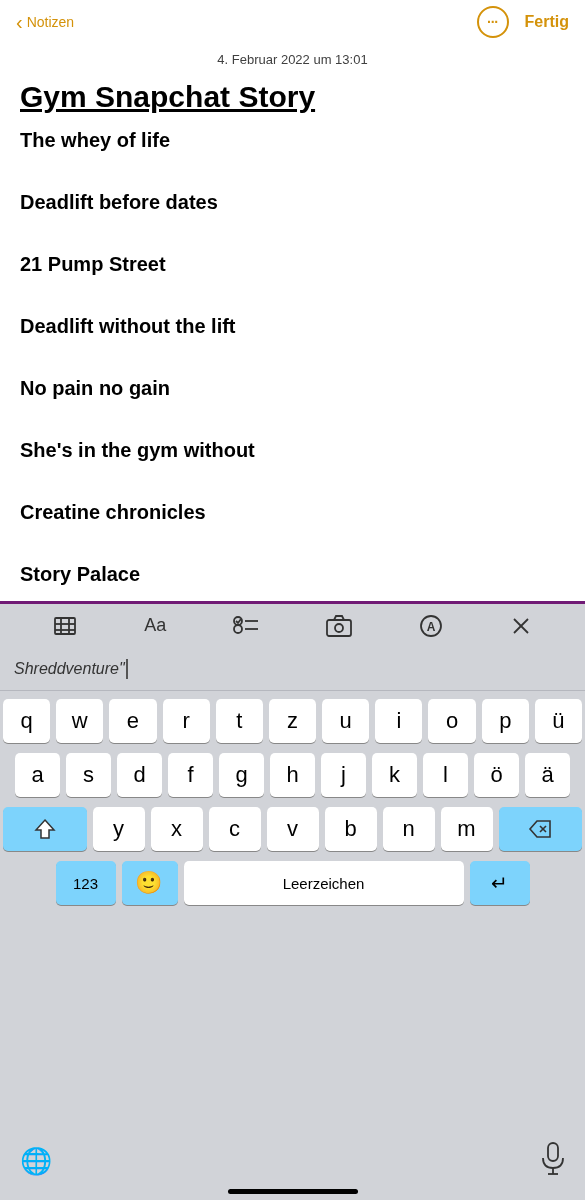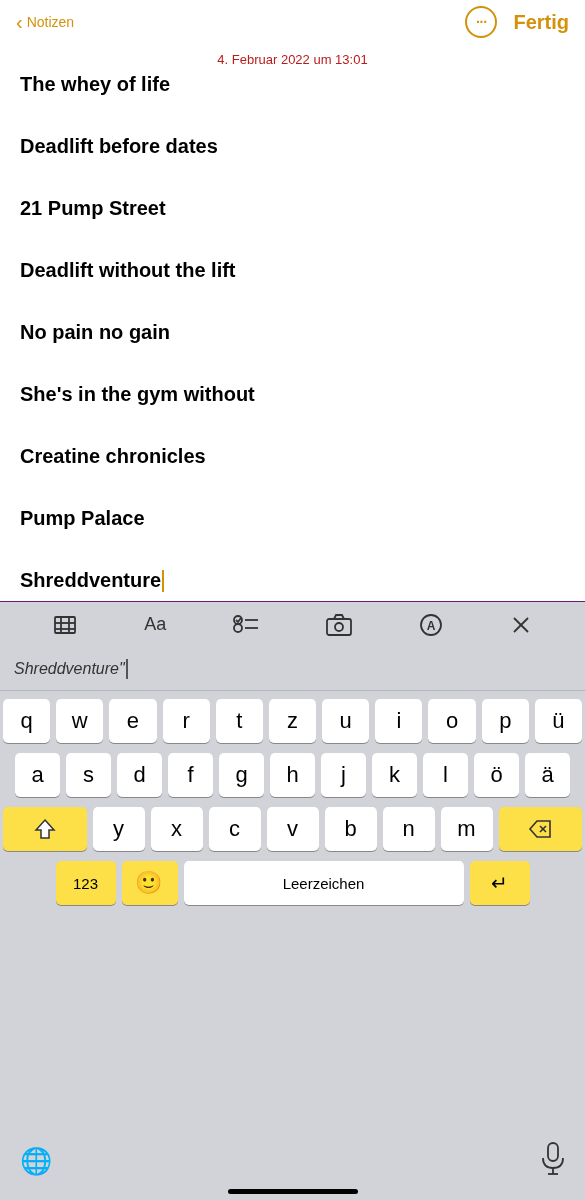--- a/index.html
+++ b/index.html
@@ -65,36 +65,36 @@
     .nav-more-dots {
       color: #d4920a;
       font-size: 14px;
       font-weight: 900;
       letter-spacing: -1px;
       line-height: 1;
     }
 
     .nav-done {
       color: #d4920a;
-      font-size: 20px;
+      font-size: 16px;
       font-weight: 600;
       cursor: pointer;
     }
 
     
     .note-area {
       background: #fff;
       padding: 8px 20px 0 20px;
     }
 
     .note-date {
       text-align: center;
-      color: #b91c1c;
+      color: #404040;
       font-size: 13px;
-      margin-bottom: 2px;
+      margin-bottom: 12px;
     }
 
     .note-title {
       font-size: 30px;
       font-weight: 800;
       color: #000;
       text-decoration: underline;
       line-height: 1.2;
       margin-bottom: 10px;
     }
@@ -131,21 +131,21 @@
       position: absolute;
       top: 601px;
       left: 0;
       right: 0;
       height: 46px;
       background: #d1d3d8;
       display: flex;
       align-items: center;
       justify-content: space-around;
       padding: 0 20px;
-      border-top: 1px solid #701a75;
+      border-top: 3px solid #701a75;
     }
 
     .toolbar-btn {
       display: flex;
       align-items: center;
       justify-content: center;
       cursor: pointer;
       padding: 6px;
     }
 
@@ -213,21 +213,21 @@
       color: #000;
       cursor: pointer;
       box-shadow: 0 1px 0 #888;
       min-width: 45px;
       flex: 1;
       max-width: 52px;
       user-select: none;
     }
 
     .key.dark {
-      background: #fde047;
+      background: #7dd3fc;
       color: #000;
     }
 
     .key.wide {
       min-width: 80px;
       max-width: 90px;
     }
 
     .key.space {
       flex: 3;
@@ -280,29 +280,30 @@
   <div class="nav-right">
     <div class="nav-more-btn">
       <span class="nav-more-dots">···</span>
     </div>
     <span class="nav-done">Fertig</span>
   </div>
 </div>
 
 <div class="note-area">
   <div class="note-date">4. Februar 2022 um 13:01</div>
+  <div class="note-title">Gym Snapchat Story</div>
   <div class="note-body">
     <span class="note-line">The whey of life</span><br>
     <span class="note-line">Deadlift before dates</span><br>
     <span class="note-line">21 Pump Street</span><br>
     <span class="note-line">Deadlift without the lift</span><br>
     <span class="note-line">No pain no gain</span><br>
     <span class="note-line">She's in the gym without</span><br>
     <span class="note-line">Creatine chronicles</span><br>
-    <span class="note-line">Pump Palace</span><br>
+    <span class="note-line">Story Palace</span><br>
     <span class="cursor-line">Shreddventure<span class="text-cursor"></span></span>
   </div>
 </div>
 
 <div class="keyboard-toolbar">
   <div class="toolbar-btn">
     <svg width="24" height="24" viewBox="0 0 24 24" fill="none" stroke="#333" stroke-width="1.8">
       <rect x="2" y="4" width="20" height="16" rx="1"></rect>
       <line x1="2" y1="10" x2="22" y2="10"></line>
       <line x1="2" y1="16" x2="22" y2="16"></line>

